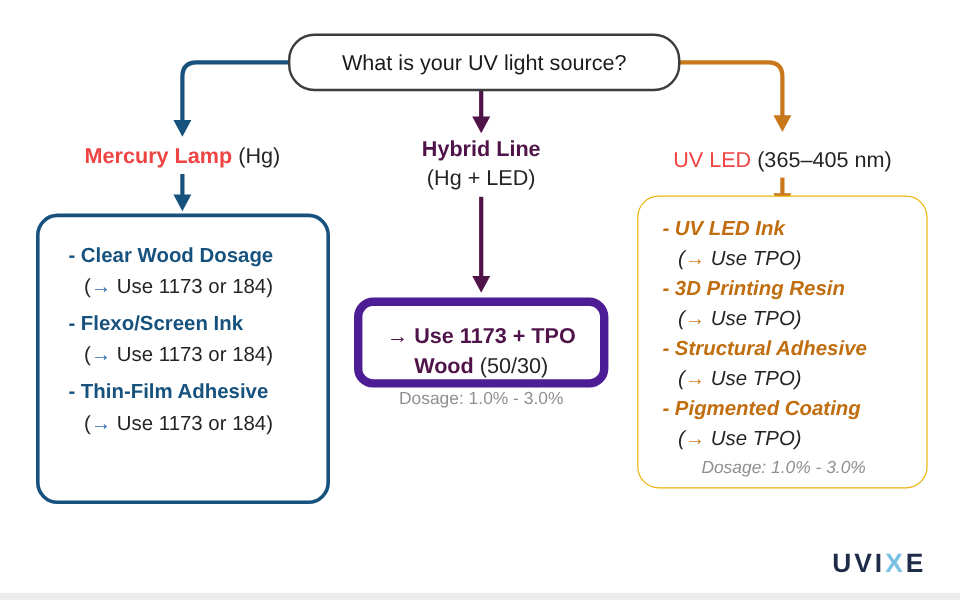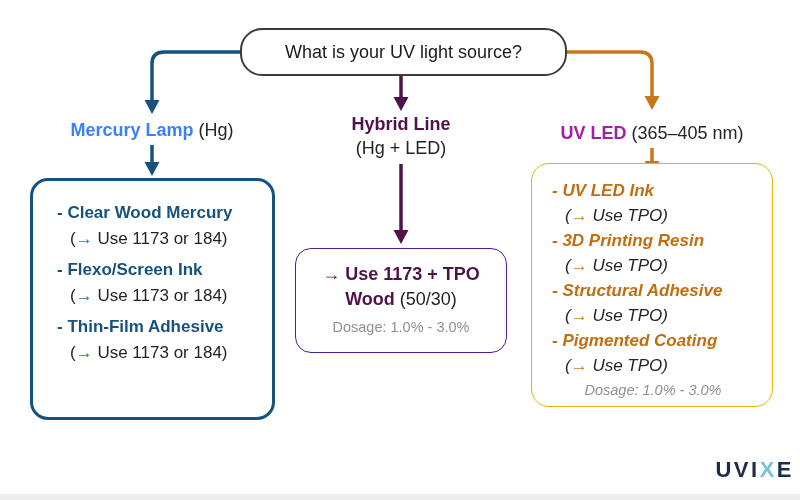--- a/index.html
+++ b/index.html
@@ -20,32 +20,32 @@
     background:#fff;border:2.5px solid #3c3c3c;border-radius:22px;
     display:flex;align-items:center;justify-content:center;
     font-size:18px;font-weight:400;color:#1a1a1a;white-space:nowrap;
   }
 
   .branch-label{position:absolute;transform:translateX(-50%);
     font-size:18px;color:#242424;white-space:nowrap;text-align:center;line-height:24px;}
   .lbl-mercury{left:152px;top:118px;}
   .lbl-hybrid{left:401px;top:112px;}
   .lbl-uvled{left:652px;top:121px;}
-  .bold-blue{font-weight:700;color:#3b82f6;}
+  .bold-blue{font-weight:700;color:#ef4444;}
   .bold-purple{font-weight:700;color:#4f1349;}
-  .bold-orange{font-weight:700;color:#a21caf;}
+  .bold-orange{font-weight:400;color:#ef4444;}
 
   .result-box{position:absolute;background:#fff;box-sizing:border-box;}
   .box-mercury{
     left:30px;top:178px;width:245px;height:242px;
     border:3px solid #17527e;border-radius:18px;padding:19px 8px 0 24px;
   }
   .box-hybrid{
-    left:295px;top:248px;width:212px;height:105px;
-    border:1px solid #4c1d95;border-radius:16px;padding-top:13px;text-align:center;
+    left:295px;top:248px;width:212px;height:75px;
+    border:7px solid #4c1d95;border-radius:16px;padding-top:13px;text-align:center;
   }
   .box-uvled{
     left:531px;top:163px;width:242px;height:244px;
     border:1px solid #eab308;border-radius:18px;padding:15px 6px 0 20px;font-style:italic;
   }
 
   .item{margin-bottom:5px;}
   .box-uvled .item{margin-bottom:1px;}
   .item-name{font-size:17px;font-weight:700;line-height:26px;white-space:nowrap;}
   .box-mercury .item-name{color:#17527e;}
@@ -57,21 +57,21 @@
 
   .hybrid-line{font-size:18px;font-weight:700;color:#4f1349;line-height:25px;white-space:nowrap;}
   .plain-dark{font-weight:400;color:#242424;}
 
   .dosage{font-size:14.5px;color:#909090;text-align:center;white-space:nowrap;}
   .box-mercury .dosage{margin-top:7px;margin-left:-14px;}
   .box-hybrid .dosage{margin-top:7px;}
   .box-uvled .dosage{margin-top:4px;margin-left:-12px;}
 
   .logo{
-    position:absolute;right:6px;top:457px;font-size:22px;font-weight:700;
+    position:absolute;right:28px;top:457px;font-size:22px;font-weight:700;
     letter-spacing:2.5px;color:#1e2b49;white-space:nowrap;
   }
   .logo .accent{color:#79c1e4;}
   .footer-strip{position:absolute;left:0;bottom:0;width:800px;height:6px;background:#ededed;}
 </style>
 </head>
 <body>
 
 <div class="canvas">
 
@@ -104,21 +104,21 @@
     <div class="bold-purple">Hybrid Line</div>
     <div>(Hg + LED)</div>
   </div>
 
   <div class="branch-label lbl-uvled">
     <span class="bold-orange">UV LED</span><span> (365–405 nm)</span>
   </div>
 
   <div class="result-box box-mercury">
     <div class="item">
-      <div class="item-name">- Clear Wood Mercury</div>
+      <div class="item-name">- Clear Wood Dosage</div>
       <div class="item-note"><span>(</span><span class="note-arrow">→</span><span> Use 1173 or 184)</span></div>
     </div>
     <div class="item">
       <div class="item-name">- Flexo/Screen Ink</div>
       <div class="item-note"><span>(</span><span class="note-arrow">→</span><span> Use 1173 or 184)</span></div>
     </div>
     <div class="item">
       <div class="item-name">- Thin-Film Adhesive</div>
       <div class="item-note"><span>(</span><span class="note-arrow">→</span><span> Use 1173 or 184)</span></div>
     </div>

